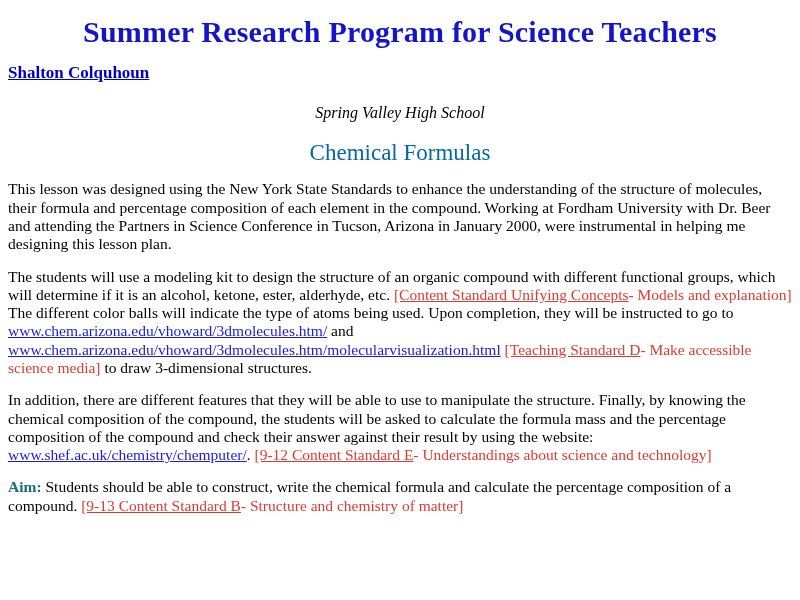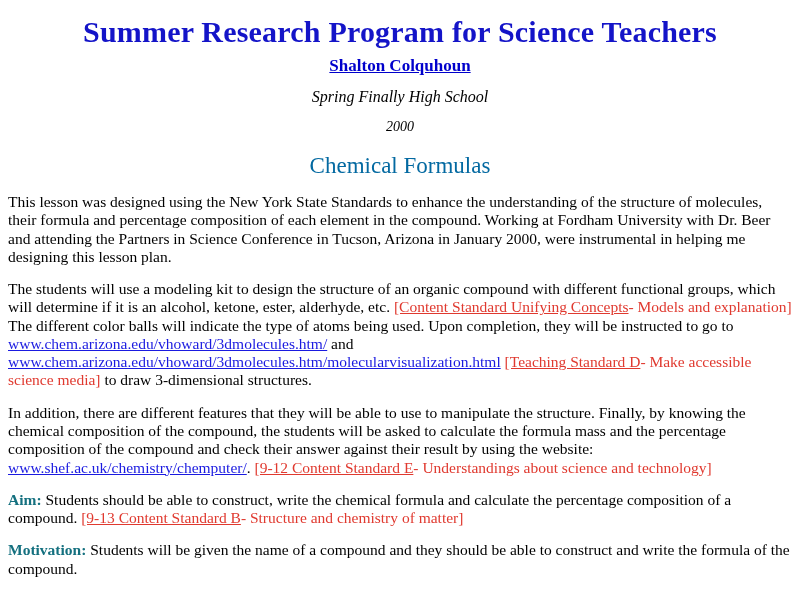--- a/index.html
+++ b/index.html
@@ -20,26 +20,26 @@
     padding: 6px 8px 0 8px;
     box-sizing: border-box;
     width: 800px;
   }
   h1.main-title {
     font-family: "Liberation Serif", serif;
     color: #1414c8;
     font-size: 30px;
     font-weight: bold;
     text-align: center;
-    margin: 8px 0 7px 0;
+    margin: 8px 0 14px 0;
     letter-spacing: 0.2px;
   }
   .author {
-    text-align: center;
-    margin: 0 0 12px 0;
+    text-align: left;
+    margin: 0 0 21px 0;
   }
   .author a {
     color: #0000cc;
     font-weight: bold;
     font-size: 17px;
     text-decoration: underline;
   }
   .school {
     text-align: center;
     font-style: italic;
@@ -88,37 +88,33 @@
 <body>
 
 <div class="page">
 
   <h1 class="main-title">Summer Research Program for Science Teachers</h1>
 
   <div class="author">
     <a class="author-link" href="#">Shalton Colquhoun</a>
   </div>
 
-  <div class="school">Spring Finally High School</div>
+  <div class="school">Spring Valley High School</div>
 
-  <div class="year">2000</div>
 
   <h2 class="lesson-title">Chemical Formulas</h2>
 
   <p class="body-par">This lesson was designed using the New York State Standards to enhance the understanding of the structure of molecules, their formula and percentage composition of each element in the compound.  Working at Fordham University with Dr. Beer and attending the Partners in Science Conference in Tucson, Arizona in January 2000, were instrumental in helping me designing this lesson plan.</p>
 
   <p class="body-par">
     <span>The students will use a modeling kit to design the structure of an organic compound with different functional groups, which will determine if it is an alcohol, ketone, ester, alderhyde, etc.  </span><span class="std"><u>[Content Standard Unifying Concepts</u><span>- Models and explanation]</span></span><span> The different color balls will indicate the type of atoms being used.  Upon completion, they will be instructed to go to </span><a class="link" href="#">www.chem.arizona.edu/vhoward/3dmolecules.htm/</a><span> and </span><a class="link" href="#">www.chem.arizona.edu/vhoward/3dmolecules.htm/molecularvisualization.html</a> <span class="std"><u>[Teaching Standard D</u><span>- Make accessible science media]</span></span><span> to draw 3-dimensional structures.</span>
   </p>
 
   <p class="body-par">
     <span>In addition, there are different features that they will be able to use to manipulate the structure.  Finally, by knowing the chemical composition of the compound, the students will be asked to calculate the formula mass and the percentage composition of the compound and check their answer against their result by using the website: </span><a class="link" href="#">www.shef.ac.uk/chemistry/chemputer/</a><span>.  </span><span class="std"><u>[9-12 Content Standard E</u><span>- Understandings about science and technology]</span></span>
   </p>
 
   <p class="body-par gap-top">
     <span class="teal">Aim:</span><span> Students should be able to construct, write the chemical formula and calculate the percentage composition of a compound. </span><span class="std"><u>[9-13 Content Standard B</u><span>- Structure and chemistry of matter]</span></span>
   </p>
 
-  <p class="body-par gap-top">
-    <span class="teal">Motivation:</span><span> Students will be given the name of a compound and they should be able to construct and write the formula of the compound.</span>
-  </p>
 
 </div>
 
 </body></html>

